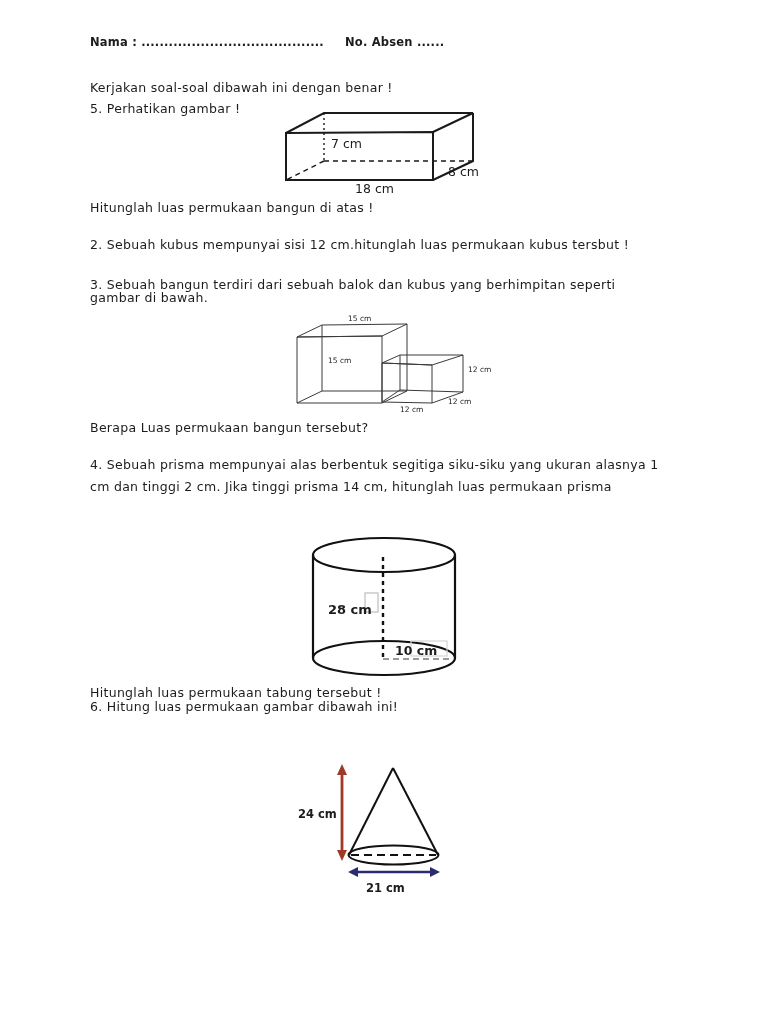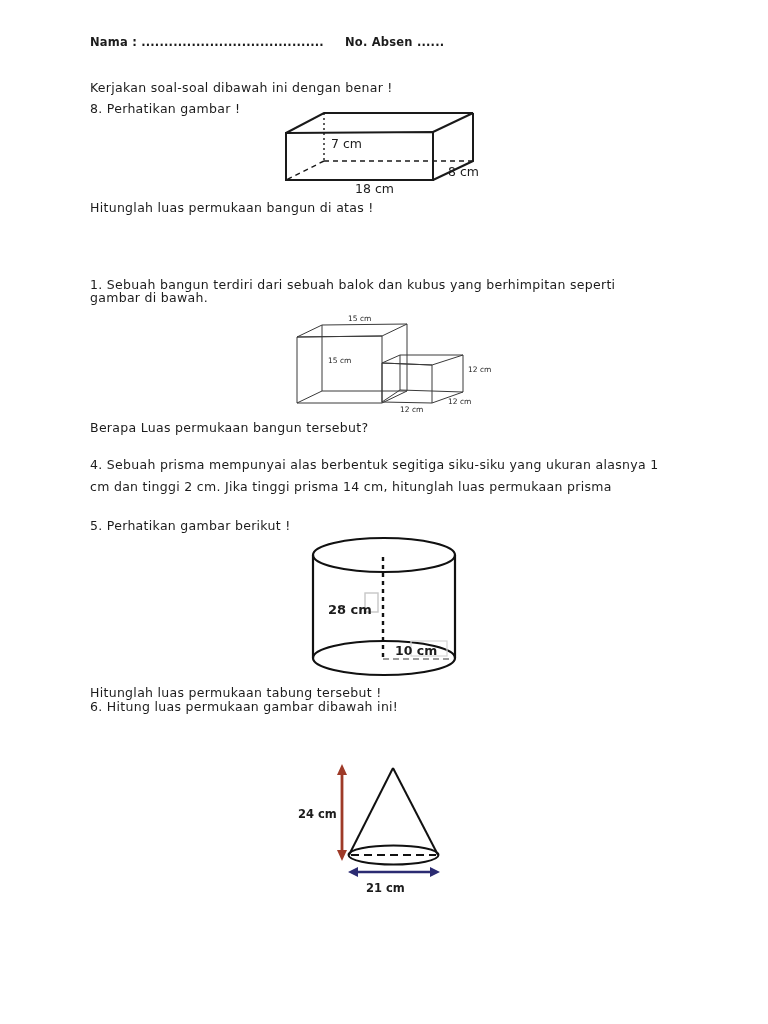--- a/index.html
+++ b/index.html
@@ -24,40 +24,41 @@
   <div class="tline hdr" style="top:34px;left:90px;">
     <span>Nama :</span>
     <span>........................................</span>
   </div>
   <div class="tline hdr" style="top:34px;left:345px;">
     <span>No. Absen</span>
     <span>......</span>
   </div>
 
   <div class="tline" style="top:80px;text-align:center;">Kerjakan soal-soal dibawah ini dengan benar !</div>
-  <div class="tline" style="top:101px;">8. Perhatikan gambar !</div>
+  <div class="tline" style="top:101px;">5. Perhatikan gambar !</div>
 
   <svg class="fig" style="left:278px;top:108px;" width="215" height="92" viewBox="0 0 215 92">
     <g stroke="#1a1a1a" stroke-width="2" fill="none">
       <polygon points="8,25 155,24 155,72 8,72"></polygon>
       <polyline points="8,25 46,5 195,5 155,24"></polyline>
       <polyline points="195,5 195,53 155,72"></polyline>
     </g>
     <g stroke="#1a1a1a" stroke-width="1.4" fill="none">
       <line x1="46" y1="5" x2="46" y2="53" stroke-dasharray="2,3"></line>
       <line x1="46" y1="53" x2="195" y2="53" stroke-dasharray="5,4"></line>
       <line x1="46" y1="53" x2="8" y2="72" stroke-dasharray="5,4"></line>
     </g>
     <text x="53" y="40" font-size="12.5">7 cm</text>
     <text x="77" y="85" font-size="12.5">18 cm</text>
     <text x="170" y="68" font-size="12.5">8 cm</text>
   </svg>
 
   <div class="tline" style="top:200px;">Hitunglah luas permukaan bangun di atas !</div>
-  <div class="tline" style="top:277px;">1. Sebuah bangun terdiri dari sebuah balok dan kubus yang berhimpitan seperti</div>
+  <div class="tline" style="top:237px;">2. Sebuah kubus mempunyai sisi 12 cm.hitunglah luas permukaan kubus tersbut !</div>
+  <div class="tline" style="top:277px;">3. Sebuah bangun terdiri dari sebuah balok dan kubus yang berhimpitan seperti</div>
   <div class="tline" style="top:290px;">gambar di bawah.</div>
 
   <svg class="fig" style="left:290px;top:313px;" width="205" height="102" viewBox="0 0 205 102">
     <g stroke="#3a3a3a" stroke-width="1" fill="none">
       <polygon points="7,24 92,23 92,90 7,90"></polygon>
       <polygon points="7,24 32,12 117,11 92,23"></polygon>
       <polyline points="117,11 117,78 92,90"></polyline>
       <line x1="32" y1="12" x2="32" y2="78"></line>
       <polyline points="7,90 32,78 117,78"></polyline>
     </g>
@@ -71,21 +72,20 @@
     <text x="58" y="8" font-size="7.5">15 cm</text>
     <text x="38" y="50" font-size="7.5">15 cm</text>
     <text x="178" y="59" font-size="7.5">12 cm</text>
     <text x="158" y="91" font-size="7.5">12 cm</text>
     <text x="110" y="99" font-size="7.5">12 cm</text>
   </svg>
 
   <div class="tline" style="top:420px;">Berapa Luas permukaan bangun tersebut?</div>
   <div class="tline" style="top:457px;">4. Sebuah prisma mempunyai alas berbentuk segitiga siku-siku yang ukuran alasnya 1</div>
   <div class="tline" style="top:479px;">cm dan tinggi 2 cm. Jika tinggi prisma 14 cm, hitunglah luas permukaan prisma</div>
-  <div class="tline" style="top:518px;">5. Perhatikan gambar berikut !</div>
 
   <svg class="fig" style="left:305px;top:533px;" width="165" height="150" viewBox="0 0 165 150">
     <g stroke="#111111" stroke-width="2.2" fill="none">
       <ellipse cx="79" cy="22" rx="71" ry="17"></ellipse>
       <ellipse cx="79" cy="125" rx="71" ry="17"></ellipse>
       <line x1="8" y1="22" x2="8" y2="125"></line>
       <line x1="150" y1="22" x2="150" y2="125"></line>
     </g>
     <line x1="78" y1="24" x2="78" y2="127" stroke="#111111" stroke-width="2.4" stroke-dasharray="4,4"></line>
     <line x1="78" y1="126" x2="146" y2="126" stroke="#9a9a9a" stroke-width="2" stroke-dasharray="6,4"></line>

